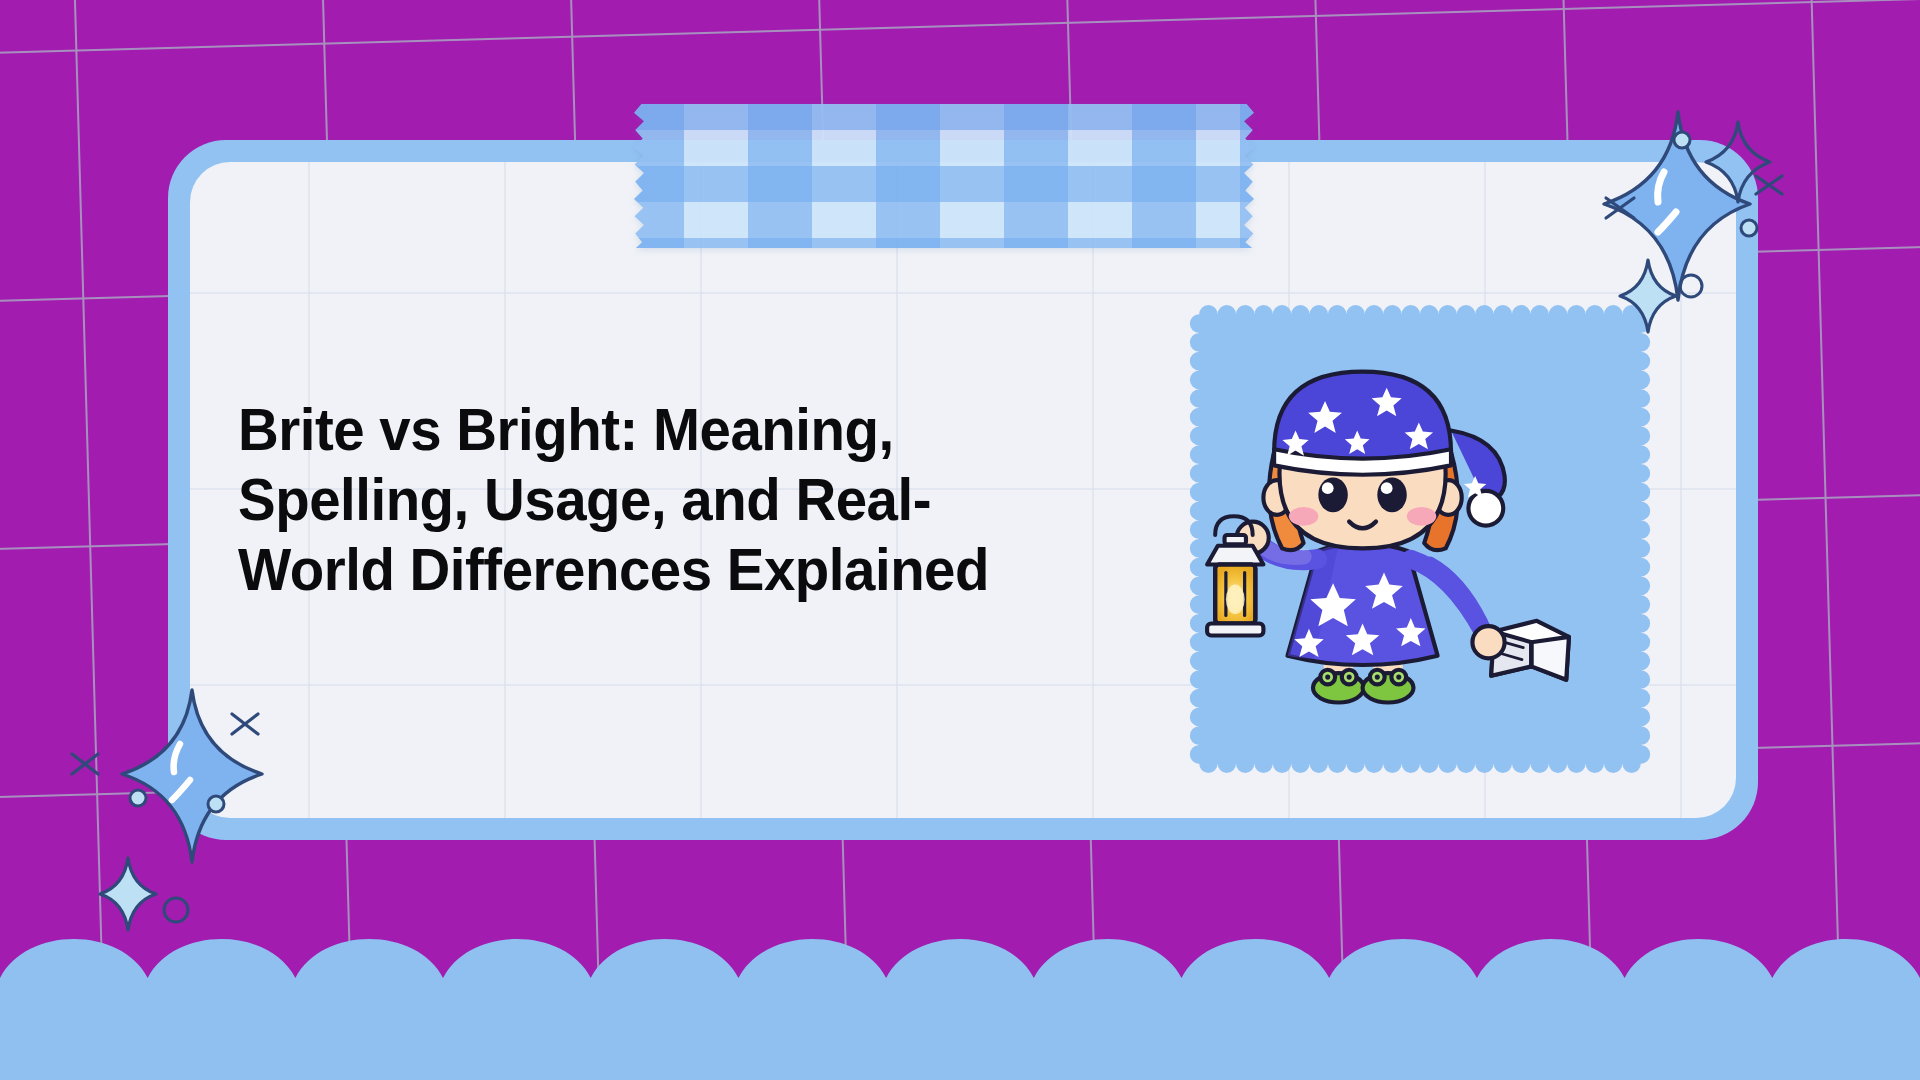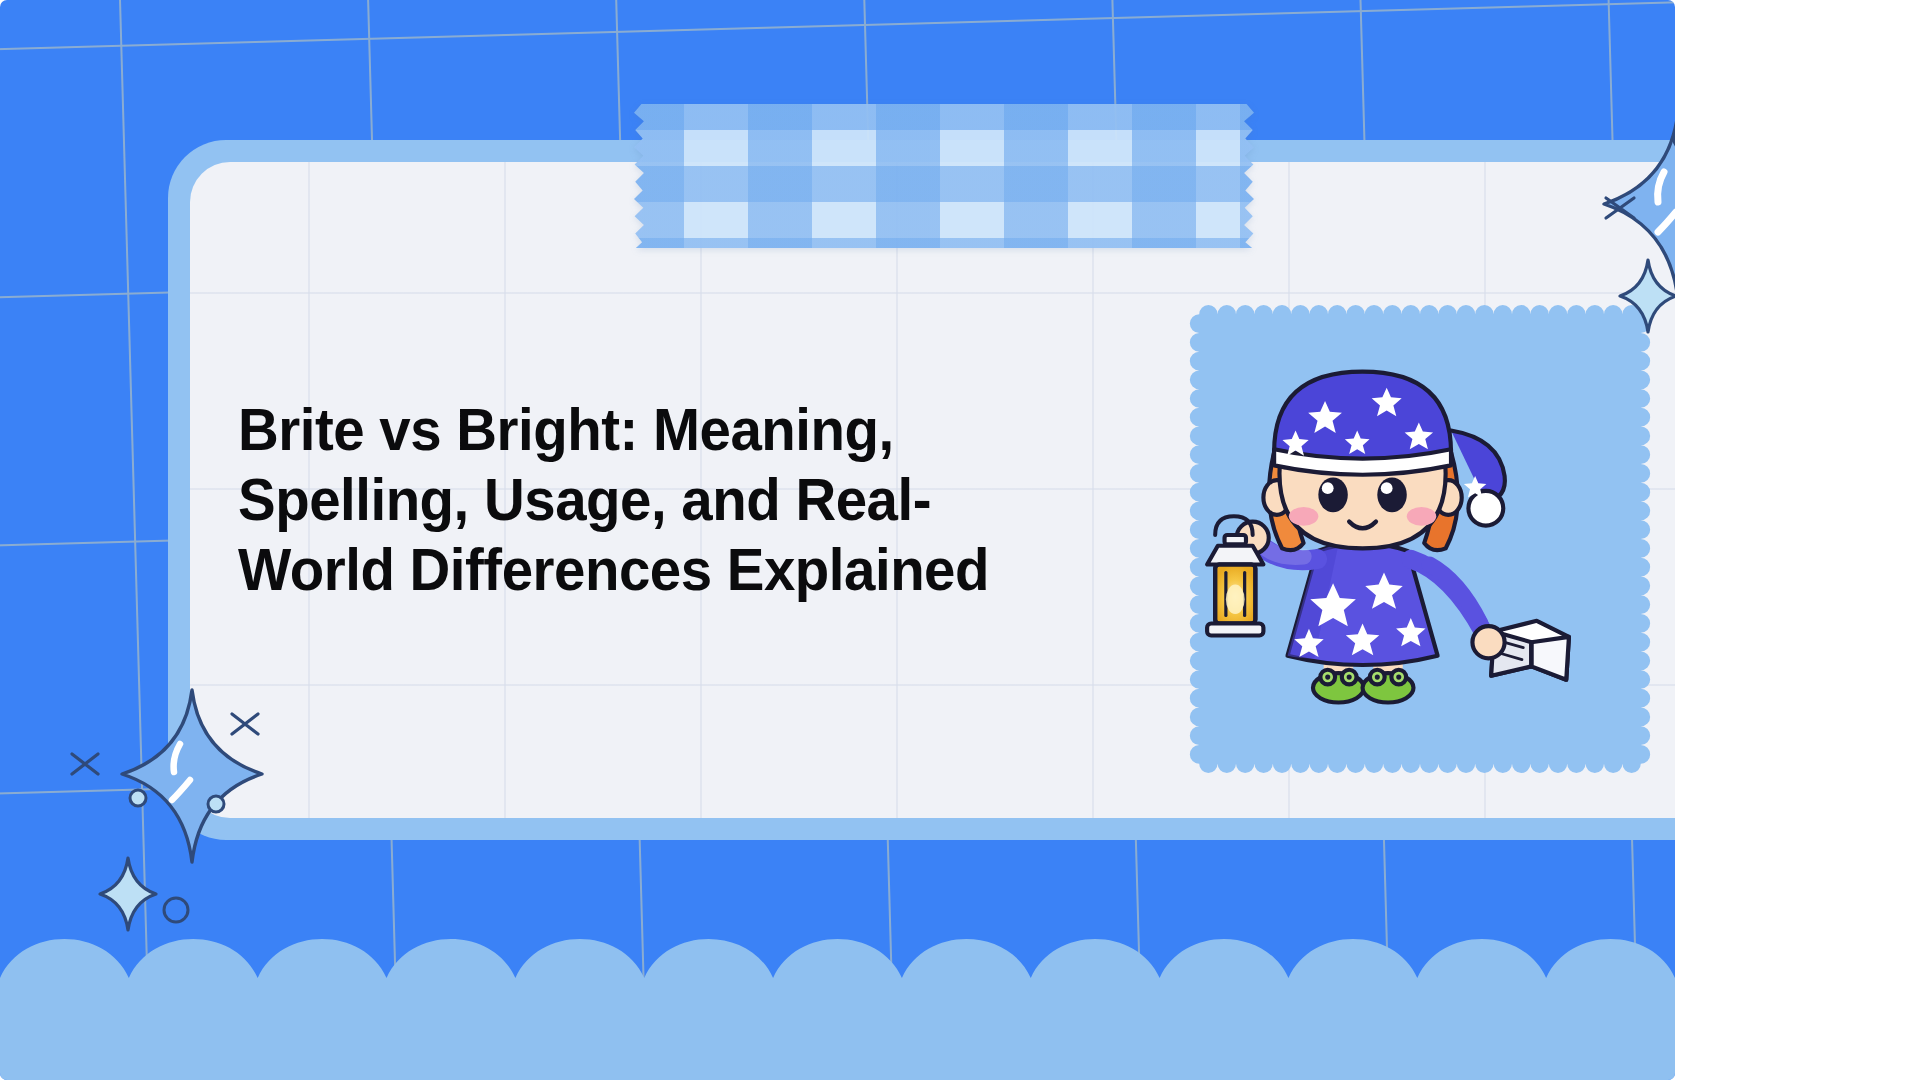--- a/index.html
+++ b/index.html
@@ -5,24 +5,23 @@
   * { margin:0; padding:0; box-sizing:border-box; }
   html, body {
     width:1920px; height:1080px;
     overflow:hidden;
     font-family:"Liberation Sans", sans-serif;
   }
 
   
   #stage {
     position:relative;
-    width:1675px; height:1080px;
-    background:#3b82f6;
+    width:1920px; height:1080px;
+    background:#a21caf;
     overflow:hidden;
-    border-radius:7px;
   }
 
   
   .bg-grid {
     position:absolute;
     left:-18%; top:-18%;
     width:140%; height:140%;
     transform:rotate(-1.6deg);
     background-image:
       linear-gradient(to right, #a9bdc4 0 2px, transparent 2px),

